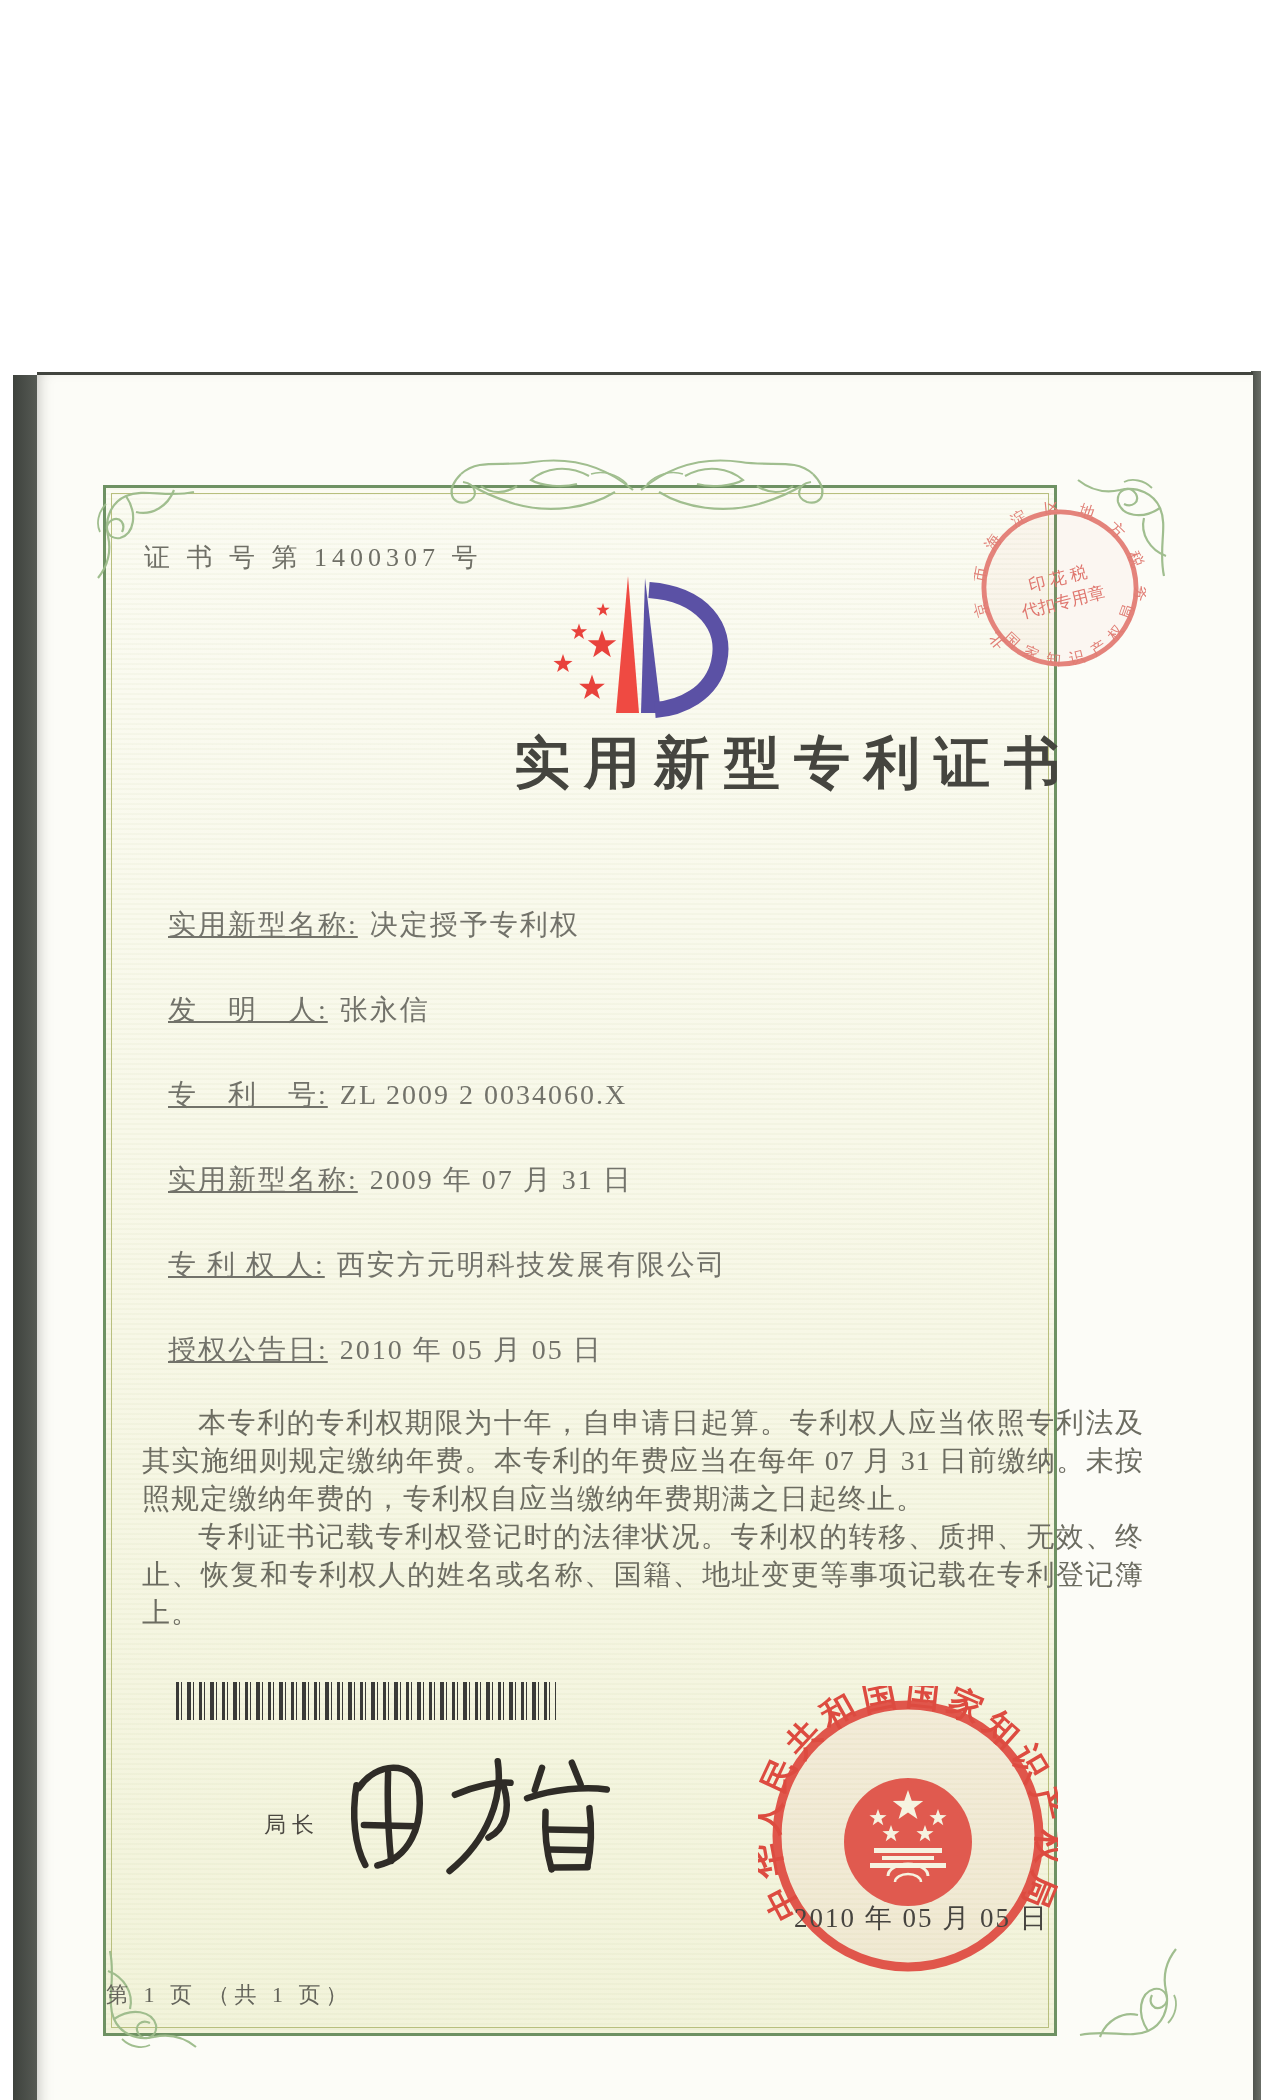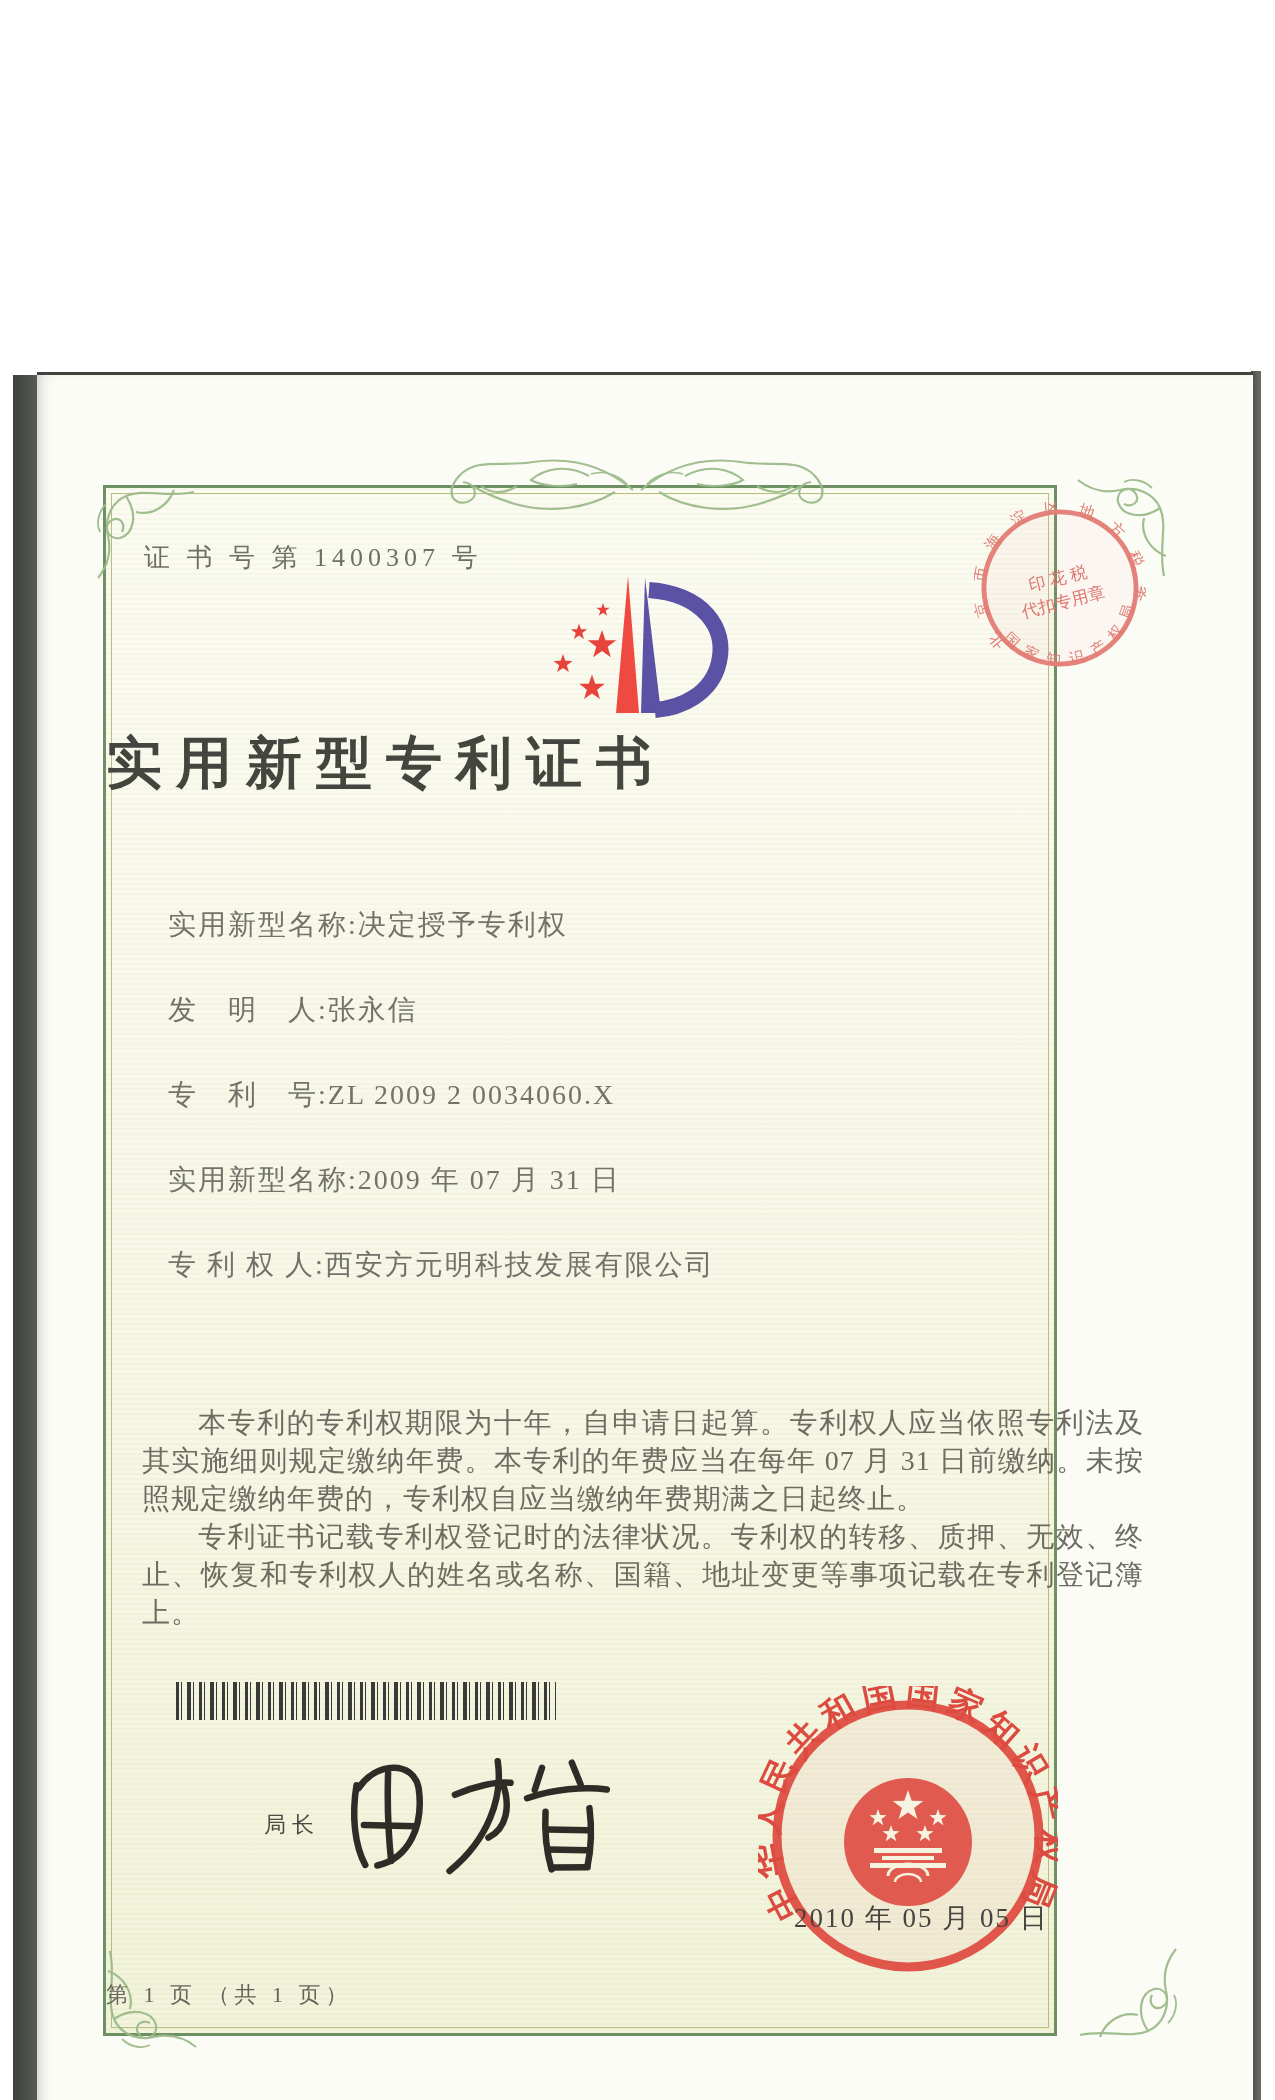--- a/index.html
+++ b/index.html
@@ -24,25 +24,25 @@
   .orn{position:absolute;opacity:.95;}
   .orn-top{left:321px;top:-54px;}
   .orn-corner{width:110px;height:110px;}
   .orn-tl{left:-14px;top:-14px;transform:rotate(90deg);}
   .orn-tr{left:966px;top:-14px;transform:rotate(180deg);}
   .orn-br{left:966px;top:1455px;transform:rotate(270deg);}
   .orn-bl{left:-14px;top:1455px;}
   .cert-no{position:absolute;left:38px;top:52px;font-size:26px;letter-spacing:5px;color:#6f6f66;}
   .tax-stamp{position:absolute;left:868px;top:14px;width:172px;height:172px;}
   .logo{position:absolute;left:425px;top:76px;width:220px;height:160px;}
-  .title{position:absolute;left:0;top:238px;width:100%;text-align:left;font-size:56px;
-         font-weight:700;letter-spacing:14px;color:#45453f;}
+  .title{position:absolute;left:0;top:238px;width:100%;text-align:right;font-size:56px;
+         font-weight:700;letter-spacing:14px;color:#45453f;padding-left:20px;}
   .fields{position:absolute;left:62px;top:418px;width:940px;}
   .field-row{height:85px;font-size:28px;color:#72726a;letter-spacing:2px;}
-  .f-label{}
+  .f-label{margin-right:12px;text-decoration:underline;}
   .paras{position:absolute;left:36px;top:916px;width:1002px;font-size:28px;line-height:38px;
          color:#6c6c61;text-align:justify;letter-spacing:1px;}
   .paras p{margin:0;text-indent:2em;}
   .barcode{position:absolute;left:70px;top:1194px;width:380px;height:38px;
     background:
       repeating-linear-gradient(90deg,#3a3a38 0 3px,rgba(0,0,0,0) 3px 5px,#3a3a38 5px 6px,
         rgba(0,0,0,0) 6px 11px,#3a3a38 11px 15px,rgba(0,0,0,0) 15px 17px,#3a3a38 17px 18px,
         rgba(0,0,0,0) 18px 23px);}
   .sig-label{position:absolute;left:158px;top:1322px;font-size:22px;letter-spacing:6px;color:#4c4942;
              font-family:"Liberation Sans","DejaVu Sans",sans-serif;}
@@ -147,20 +147,23 @@
           <span class="f-label">发　明　人:</span><span class="f-value">张永信</span>
         </div>
         <div class="field-row">
           <span class="f-label">专　利　号:</span><span class="f-value">ZL 2009 2 0034060.X</span>
         </div>
         <div class="field-row">
           <span class="f-label">实用新型名称:</span><span class="f-value">2009 年 07 月 31 日</span>
         </div>
         <div class="field-row">
           <span class="f-label">专 利 权 人:</span><span class="f-value">西安方元明科技发展有限公司</span>
+        </div>
+        <div class="field-row">
+          <span class="f-label">授权公告日:</span><span class="f-value">2010 年 05 月 05 日</span>
         </div>
       </div>
 
       <div class="paras">
         <p>本专利的专利权期限为十年，自申请日起算。专利权人应当依照专利法及其实施细则规定缴纳年费。本专利的年费应当在每年 07 月 31 日前缴纳。未按照规定缴纳年费的，专利权自应当缴纳年费期满之日起终止。</p>
         <p>专利证书记载专利权登记时的法律状况。专利权的转移、质押、无效、终止、恢复和专利权人的姓名或名称、国籍、地址变更等事项记载在专利登记簿上。</p>
       </div>
 
       <div class="barcode"></div>
 

